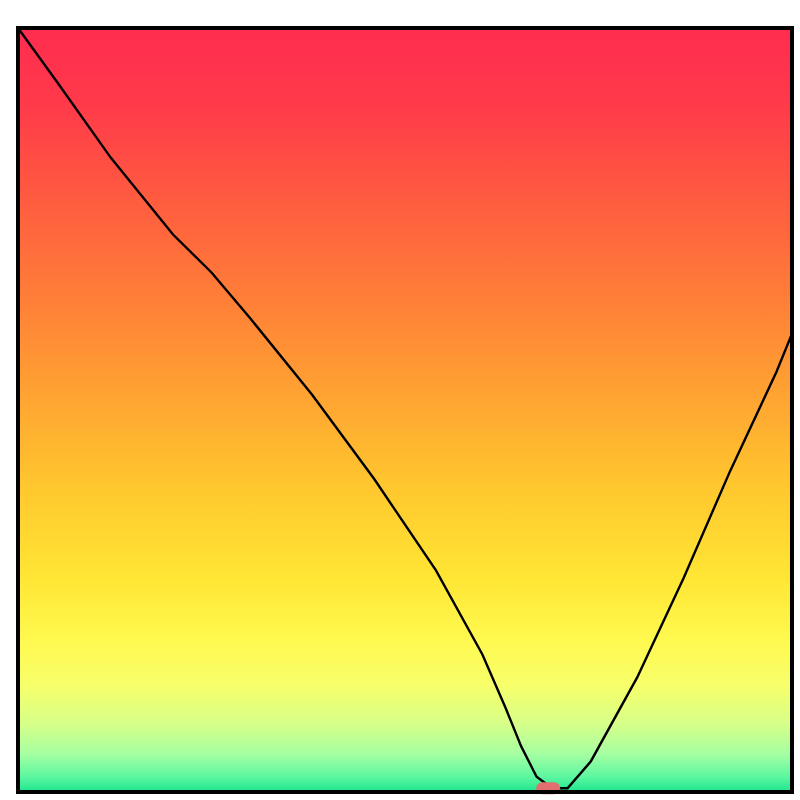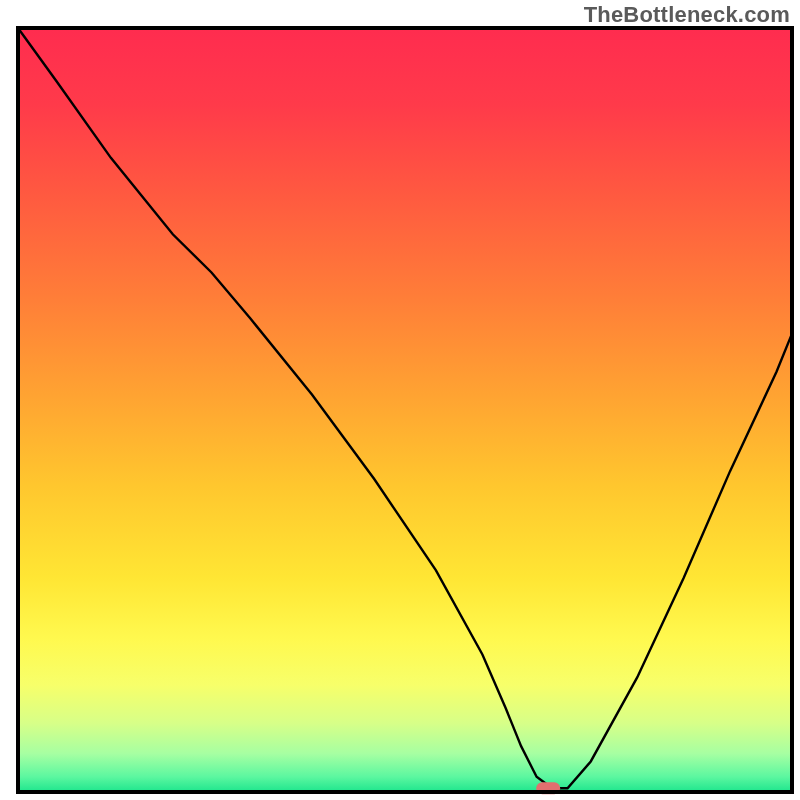--- a/index.html
+++ b/index.html
@@ -25,21 +25,20 @@
     letter-spacing: 0.2px;
   }
   svg {
     display: block;
   }
 </style>
 </head>
 <body>
 <div class="container">
 
-<div class="watermark">TheBottleneck.com</div>
 
 <svg id="chart-svg" width="800" height="800">
   <defs>
     <linearGradient id="bg-grad" x1="0" y1="0" x2="0" y2="1">
           <stop offset="0%" stop-color="#ff2c4f"></stop>
           <stop offset="10%" stop-color="#ff3a4a"></stop>
           <stop offset="22%" stop-color="#ff5a40"></stop>
           <stop offset="35%" stop-color="#ff7d38"></stop>
           <stop offset="48%" stop-color="#ffa332"></stop>
           <stop offset="60%" stop-color="#ffc72e"></stop>

